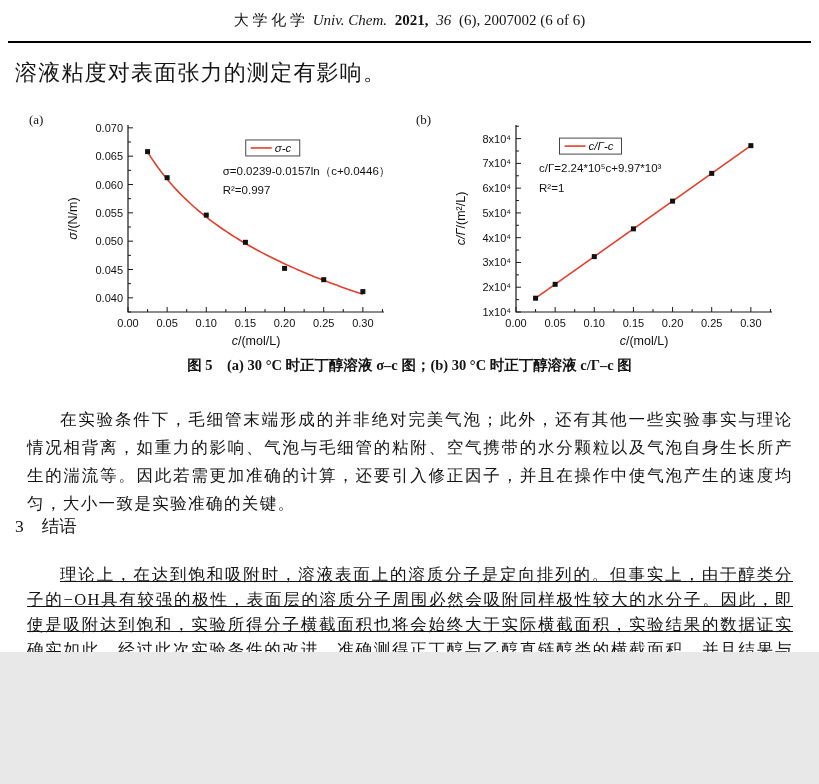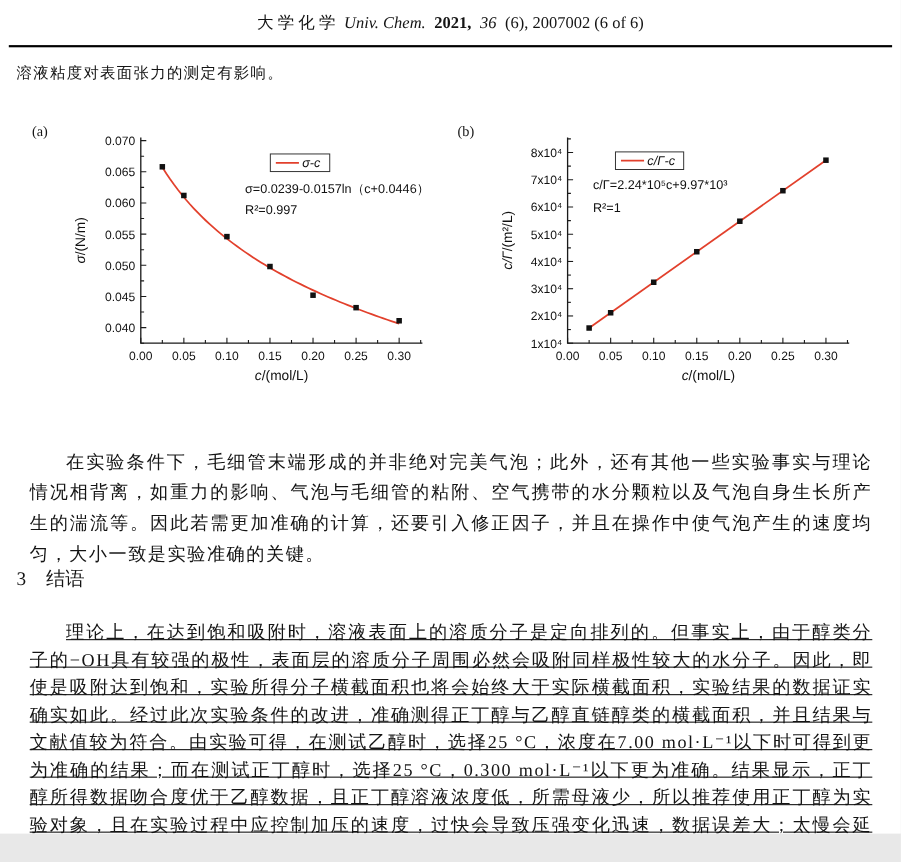--- a/index.html
+++ b/index.html
@@ -1,24 +1,24 @@
 <!DOCTYPE html>
 <html><head>
 <meta charset="utf-8">
 <style>
   html,body{margin:0;padding:0;background:#e8e8e8;}
-  .page{position:relative;width:819px;height:758px;background:#ffffff;overflow:hidden;
+  .page{position:relative;width:819px;height:652px;background:#ffffff;overflow:hidden;
         font-family:"Liberation Serif","DejaVu Serif",serif;color:#141414;}
   .header{position:absolute;top:11px;left:0;width:100%;text-align:center;font-size:15px;white-space:nowrap;}
   .header span{margin:0 2px;}
   .it{font-style:italic;}
   .b{font-weight:bold;}
   .rule-top{position:absolute;top:41px;left:8px;right:8px;height:2px;background:#000;}
   .rule-bottom{position:absolute;top:778px;left:8px;right:8px;height:2px;background:#6a6a6a;}
-  .intro{position:absolute;top:58px;left:15px;right:15px;margin:0;font-size:14px;letter-spacing:1.2px;}
+  .intro{position:absolute;top:58px;left:15px;right:15px;margin:0;font-size:22px;letter-spacing:1.2px;}
   .panel-label{position:absolute;font-size:13px;}
   #label-a{left:29px;top:112px;}
   #label-b{left:416px;top:112px;}
   .chart-mount{position:absolute;width:330px;height:248px;}
   #chart-a{left:64px;top:112px;}
   #chart-b{left:452px;top:112px;}
   .caption{position:absolute;top:356px;left:0;width:100%;text-align:center;
            font-weight:bold;font-size:14.5px;}
   .para{position:absolute;left:15px;right:14px;margin:12px;text-align:justify;
         font-size:16.5px;letter-spacing:1.4px;text-indent:2em;}
@@ -168,20 +168,21 @@
         <rect x="218.0749235474006" y="86.61271523178809" width="5" height="5" fill="#111111"></rect>
         <rect x="257.21865443425077" y="58.872317880794704" width="5" height="5" fill="#111111"></rect>
         <rect x="296.3623853211009" y="31.13192052980132" width="5" height="5" fill="#111111"></rect>
         <rect x="107.52000000000001" y="26.090000000000003" width="62" height="16" fill="#ffffff" stroke="#333" stroke-width="0.9"></rect>
         <line x1="112.52000000000001" y1="34.09" x2="133.52" y2="34.09" stroke="#e2402c" stroke-width="1.6"></line>
         <text x="136.52" y="38.09" class="legend-label">c/Γ-c</text>
         <text x="87.03999999999999" y="59.75" class="anno">c/Γ=2.24*10⁵c+9.97*10³</text>
         <text x="87.03999999999999" y="80.32" class="anno">R²=1</text>
       </svg></div>
 
+  <div class="caption">图 5　(a) 30 °C 时正丁醇溶液 σ–c 图；(b) 30 °C 时正丁醇溶液 c/Γ–c 图</div>
 
   <p class="para" id="para1">在实验条件下，毛细管末端形成的并非绝对完美气泡；此外，还有其他一些实验事实与理论情况相背离，如重力的影响、气泡与毛细管的粘附、空气携带的水分颗粒以及气泡自身生长所产生的湍流等。因此若需更加准确的计算，还要引入修正因子，并且在操作中使气泡产生的速度均匀，大小一致是实验准确的关键。</p>
 
   <div class="heading">
     <span>3</span><span class="hsp">结语</span>
   </div>
 
   <p class="para" id="para2">理论上，在达到饱和吸附时，溶液表面上的溶质分子是定向排列的。但事实上，由于醇类分子的−OH具有较强的极性，表面层的溶质分子周围必然会吸附同样极性较大的水分子。因此，即使是吸附达到饱和，实验所得分子横截面积也将会始终大于实际横截面积，实验结果的数据证实确实如此。经过此次实验条件的改进，准确测得正丁醇与乙醇直链醇类的横截面积，并且结果与文献值较为符合。由实验可得，在测试乙醇时，选择25 °C，浓度在7.00 mol·L⁻¹以下时可得到更为准确的结果；而在测试正丁醇时，选择25 °C，0.300 mol·L⁻¹以下更为准确。结果显示，正丁醇所得数据吻合度优于乙醇数据，且正丁醇溶液浓度低，所需母液少，所以推荐使用正丁醇为实验对象，且在实验过程中应控制加压的速度，过快会导致压强变化迅速，数据误差大；太慢会延长实验时间，拖延实验进度。</p>
 
   <div class="rule-bottom"></div>

